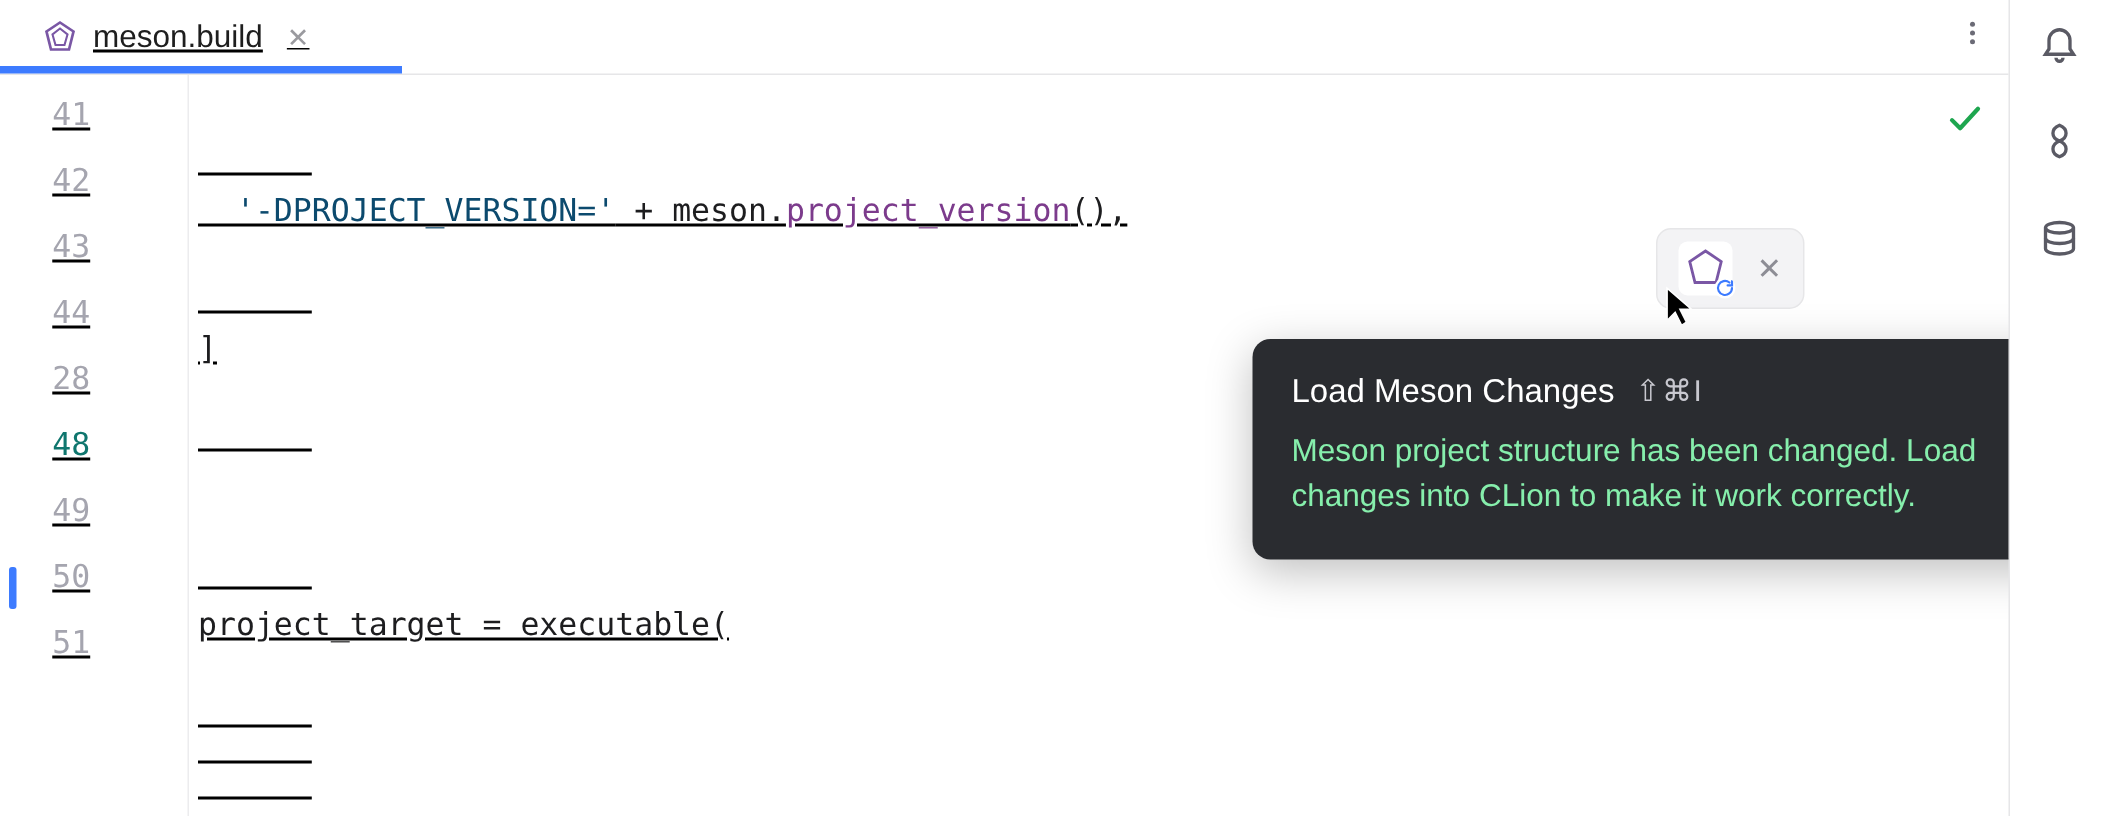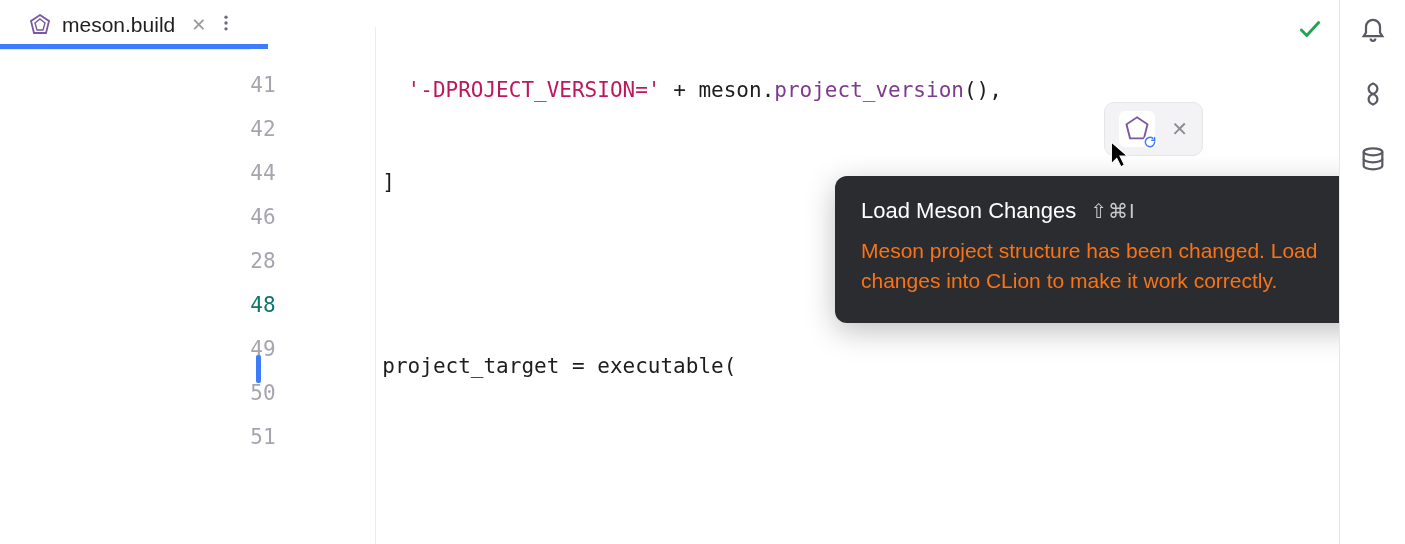--- a/index.html
+++ b/index.html
@@ -9,23 +9,24 @@
     background: #ffffff;
     width: 1405px;
     height: 544px;
     overflow: hidden;
     position: relative;
     display: flex;
   }
   .main-area {
     flex: 1;
     display: flex;
-    flex-direction: row;
+    flex-direction: column;
     position: relative;
     min-width: 0;
+    text-decoration: underline;
   }
   .tab-bar {
     height: 50px;
     border-bottom: 1px solid #e6e6e8;
     display: flex;
     align-items: center;
     padding-left: 18px;
     position: relative;
   }
   .tab {
@@ -67,28 +68,27 @@
     color: #6b6b76;
   }
   .editor-wrapper {
     flex: 1;
     display: flex;
     position: relative;
     overflow: hidden;
   }
   .gutter {
     width: 126px;
-    padding-top: 36px;
+    padding-top: 4px;
     border-right: 1px solid #ececee;
-    text-align: left;
+    text-align: center;
     font-family: ui-monospace, SFMono-Regular, Menlo, Consolas, monospace;
     font-size: 21px;
     color: #a5a5af;
     position: relative;
-    margin-top: 27px;
   }
   .gutter .ln {
     height: 44px;
     line-height: 44px;
     padding-right: 30px;
   }
   .gutter .ln.highlight {
     color: #0f766e;
   }
   .caret-mark {
@@ -106,21 +106,21 @@
     font-size: 21px;
     color: #1d1d1f;
     position: relative;
     white-space: pre;
     padding-left: 6px;
   }
   .code .line {
     height: 44px;
     line-height: 44px;
   }
-  .tok-str { color: #be185d; }
+  .tok-str { color: #0c4a6e; }
   .tok-prop { color: #7c3b8c; }
   .status-check {
     position: absolute;
     top: 16px;
     right: 16px;
     color: #1ea64f;
     z-index: 5;
   }
   .reload-widget {
     position: absolute;
@@ -161,35 +161,34 @@
     width: 546px;
     background: #2a2c30;
     color: #d8d8de;
     border-radius: 12px;
     padding: 22px 26px 26px 26px;
     z-index: 20;
     box-shadow: 0 8px 30px rgba(0,0,0,0.25);
   }
   .tooltip-title-row {
     display: flex;
-    align-items: center;
     gap: 14px;
     margin-bottom: 12px;
     font-size: 22px;
     color: #ffffff;
   }
   .tooltip-shortcut {
     color: #c8c8cf;
     font-size: 20px;
     letter-spacing: 1px;
   }
   .tooltip-body {
     font-size: 21px;
     line-height: 1.45;
-    color: #f97316;
+    color: #86efac;
   }
   .right-rail {
     width: 66px;
     border-left: 1px solid #e6e6e8;
     display: flex;
     flex-direction: column;
     align-items: center;
     padding-top: 10px;
     gap: 30px;
     color: #5a5a64;
@@ -229,22 +228,22 @@
         </svg>
       </span>
     </div>
   </div>
 
   <div class="editor-wrapper">
 
     <div class="gutter">
       <div class="ln">41</div>
       <div class="ln">42</div>
+      <div class="ln">43</div>
       <div class="ln">44</div>
-      <div class="ln">46</div>
       <div class="ln">28</div>
       <div class="ln highlight">48</div>
       <div class="ln">49</div>
       <div class="ln">50</div>
       <div class="ln">51</div>
       <span class="caret-mark" style="top:328px"></span>
     </div>
 
     <div class="code">
       <div class="line"><span class="tok-str">  '-DPROJECT_VERSION='</span><span> + meson.</span><span class="tok-prop">project_version</span><span>(),</span></div>

